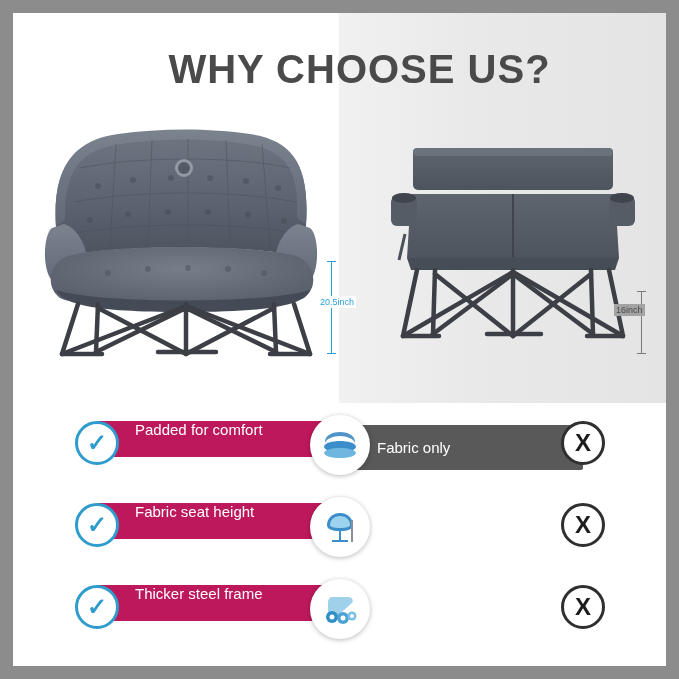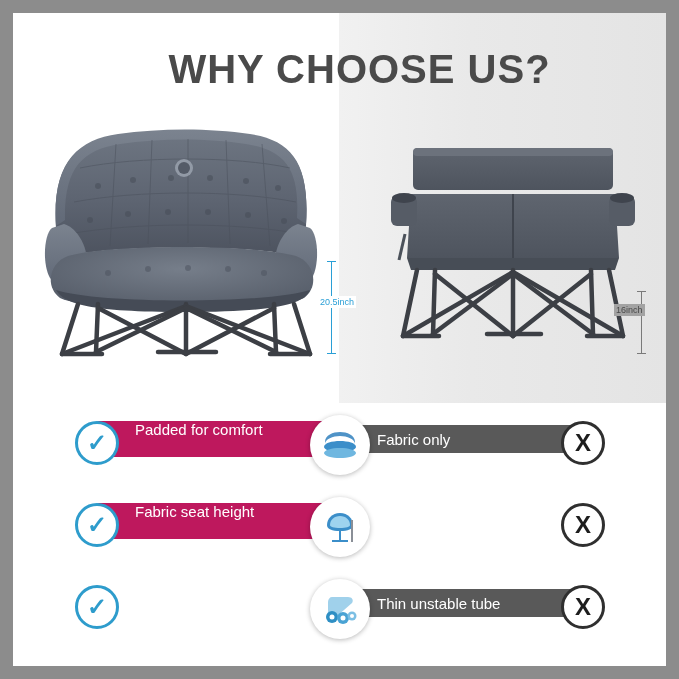--- a/index.html
+++ b/index.html
@@ -60,21 +60,21 @@
   }
   .badge.x{left:auto;right:0;border-color:#2f2f2f;color:#1d1d1d;}
   .pillL{
     position:absolute;left:22px;top:0;width:228px;height:36px;
     background:#be185d;border-radius:2px;
     display:flex;align-items:flex-start;
     padding-left:38px;box-sizing:border-box;
     color:#ffffff;font-size:15px;
   }
   .pillR{
-    position:absolute;right:22px;top:4px;width:228px;height:28px;
+    position:absolute;right:22px;top:4px;width:228px;height:45px;
     background:#595959;border-radius:2px;
     display:flex;align-items:center;
     padding-left:22px;box-sizing:border-box;
     color:#ffffff;font-size:15px;
   }
   .iconcircle{
     position:absolute;left:50%;top:-6px;margin-left:-30px;
     width:60px;height:60px;border-radius:50%;
     background:#ffffff;
     box-shadow:0 1px 5px rgba(0,0,0,.28);
@@ -276,36 +276,36 @@
           <rect x="9" y="30" width="16" height="2" fill="#3b8ec9"></rect>
           <rect x="28" y="10" width="2" height="22" fill="#8a8f97"></rect>
         </svg>
       </div>
       <div class="badge x">
         <span>X</span>
       </div>
     </div>
 
     <div class="row r2">
+      <div class="pillL">
+        <span>Thicker steel frame</span>
+      </div>
       <div class="badge">
         <span>✓</span>
       </div>
       <div class="iconcircle">
         <svg width="36" height="32" viewBox="0 0 36 32">
           <path d="M10,4 L26,4 C30,4 32,7 30,10 L14,24 C11,27 6,25 6,21 L6,9 C6,6 8,4 10,4 Z" fill="#8fc9e8" opacity="0.85"></path>
           <circle cx="10" cy="24" r="6" fill="#2e8fc4"></circle>
           <circle cx="10" cy="24" r="2.5" fill="#ffffff"></circle>
           <circle cx="21" cy="25" r="6" fill="#4aa3d4"></circle>
           <circle cx="21" cy="25" r="2.5" fill="#ffffff"></circle>
           <circle cx="30" cy="23" r="4.5" fill="#7cbfe4"></circle>
           <circle cx="30" cy="23" r="2" fill="#ffffff"></circle>
         </svg>
       </div>
-      <div class="pillR">
-        <span>Thin unstable tube</span>
-      </div>
       <div class="badge x">
         <span>X</span>
       </div>
     </div>
 
   </div>
 </div>
 
 </body></html>

